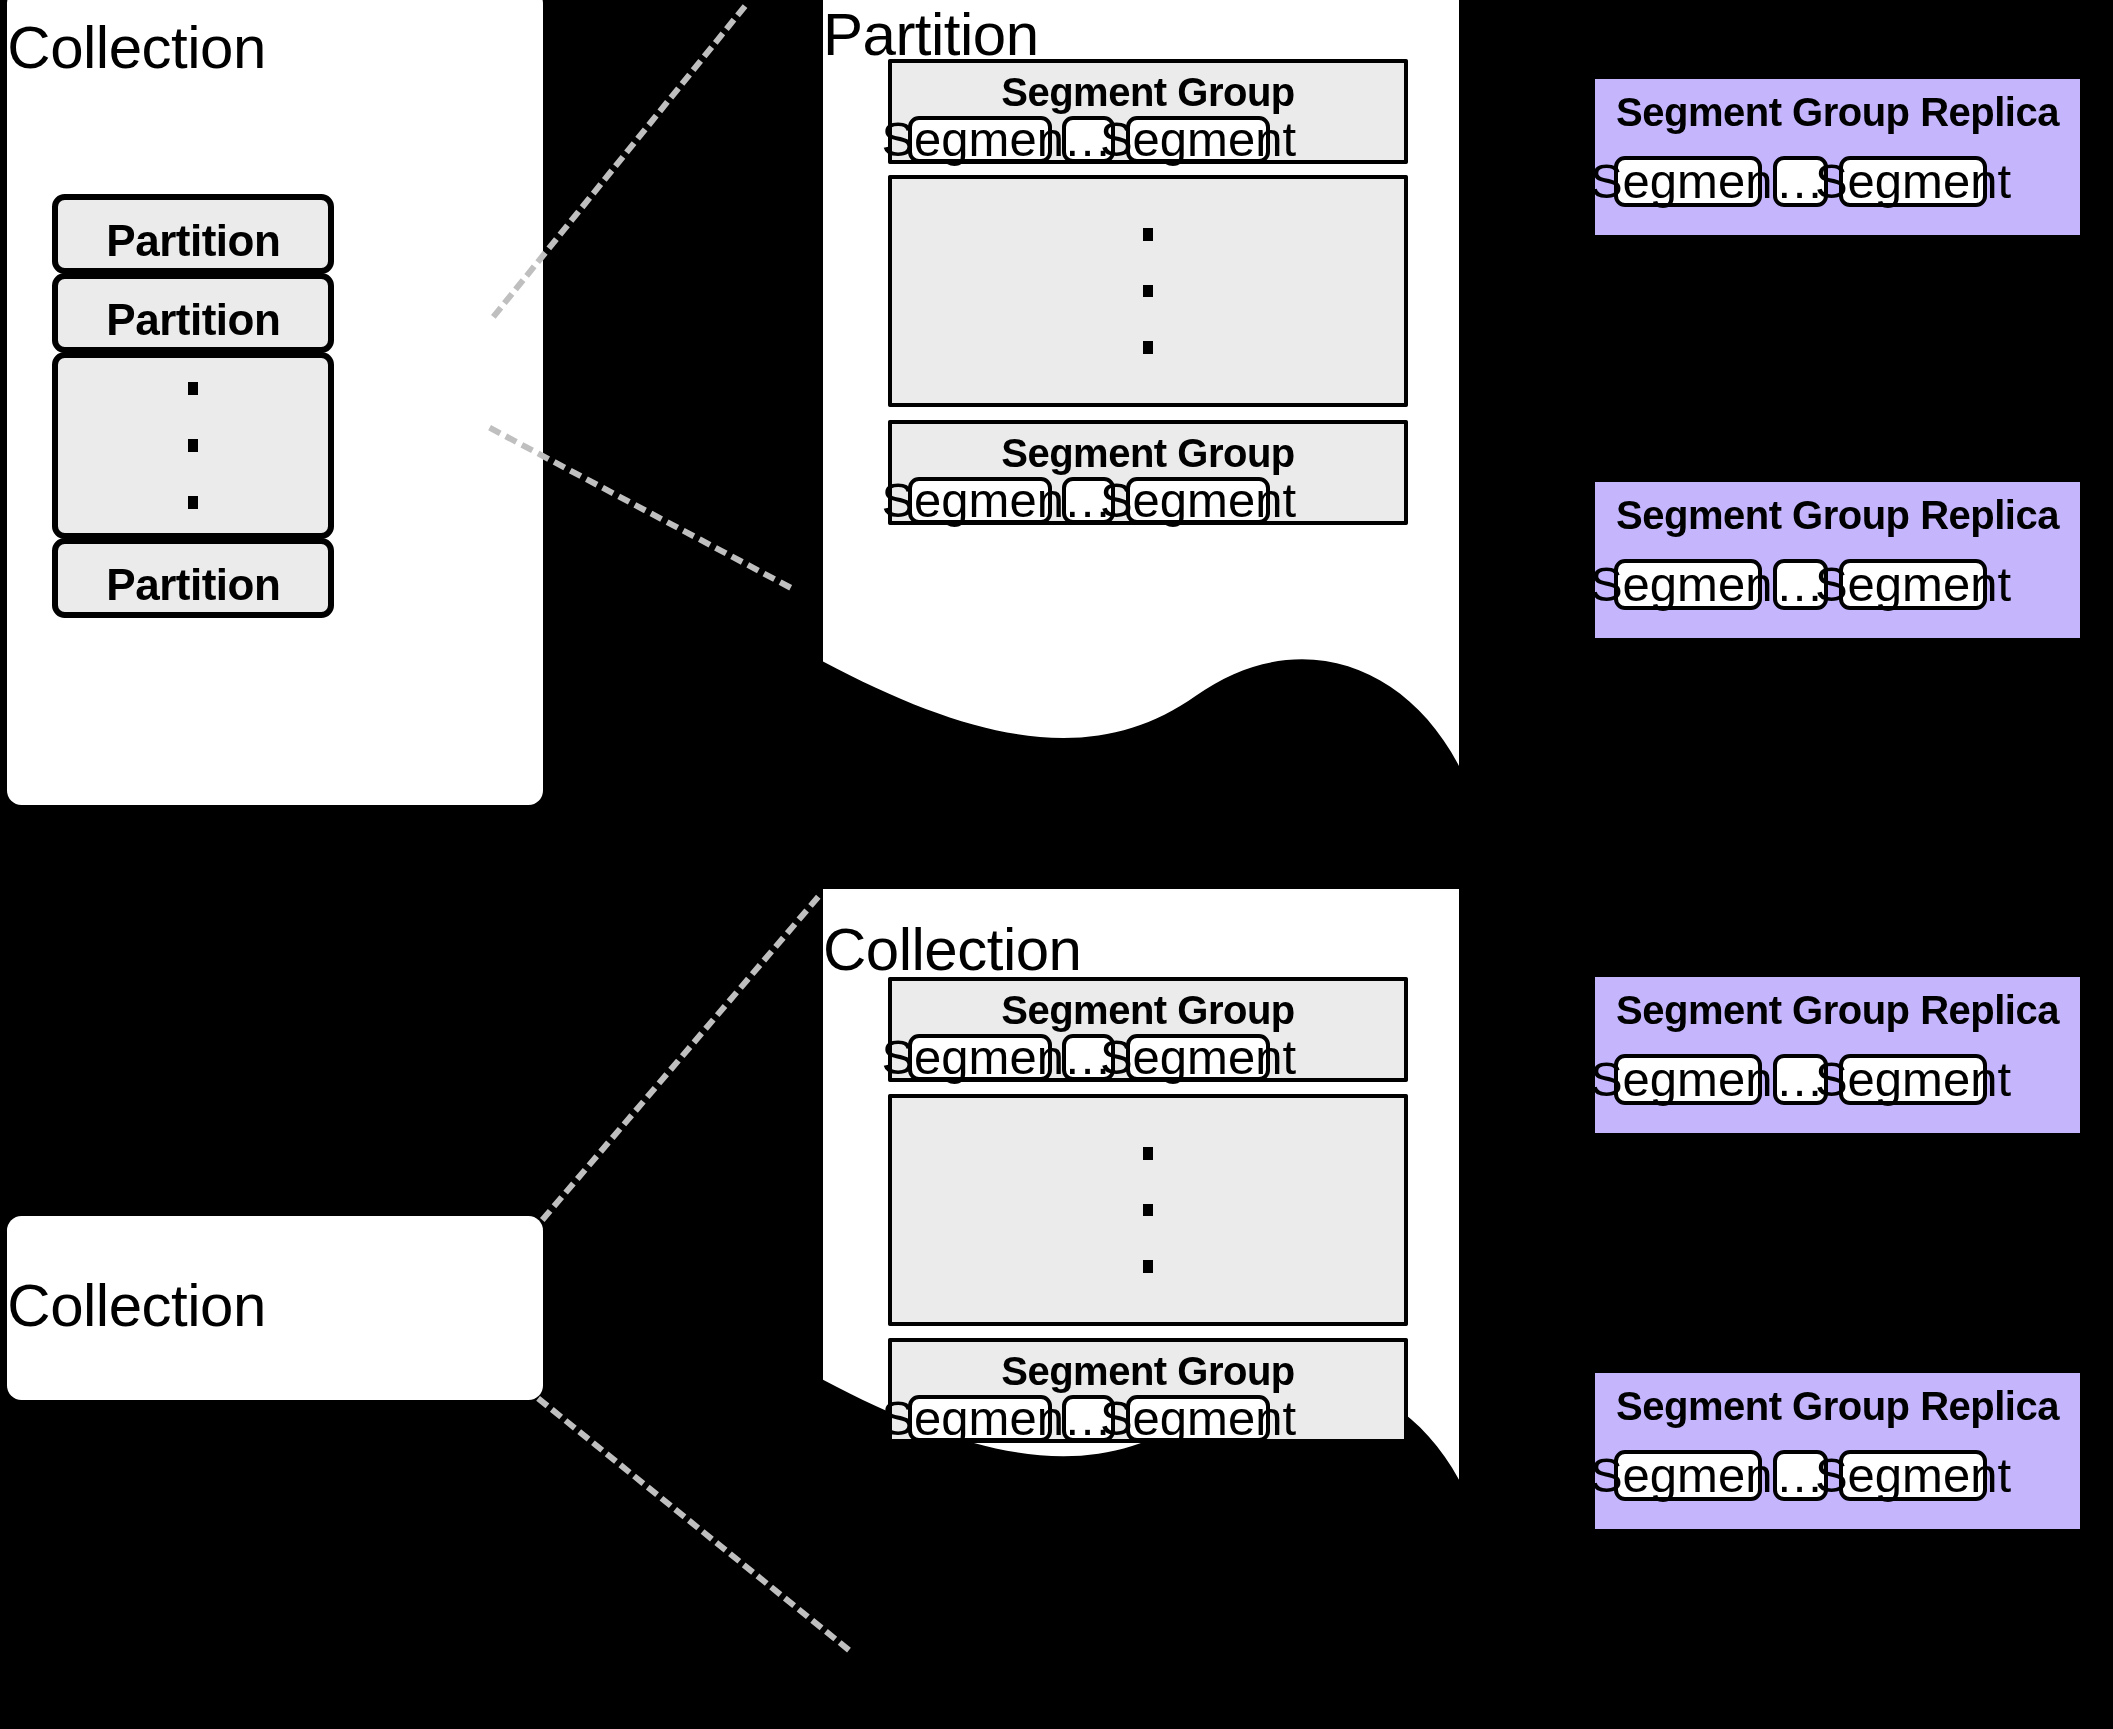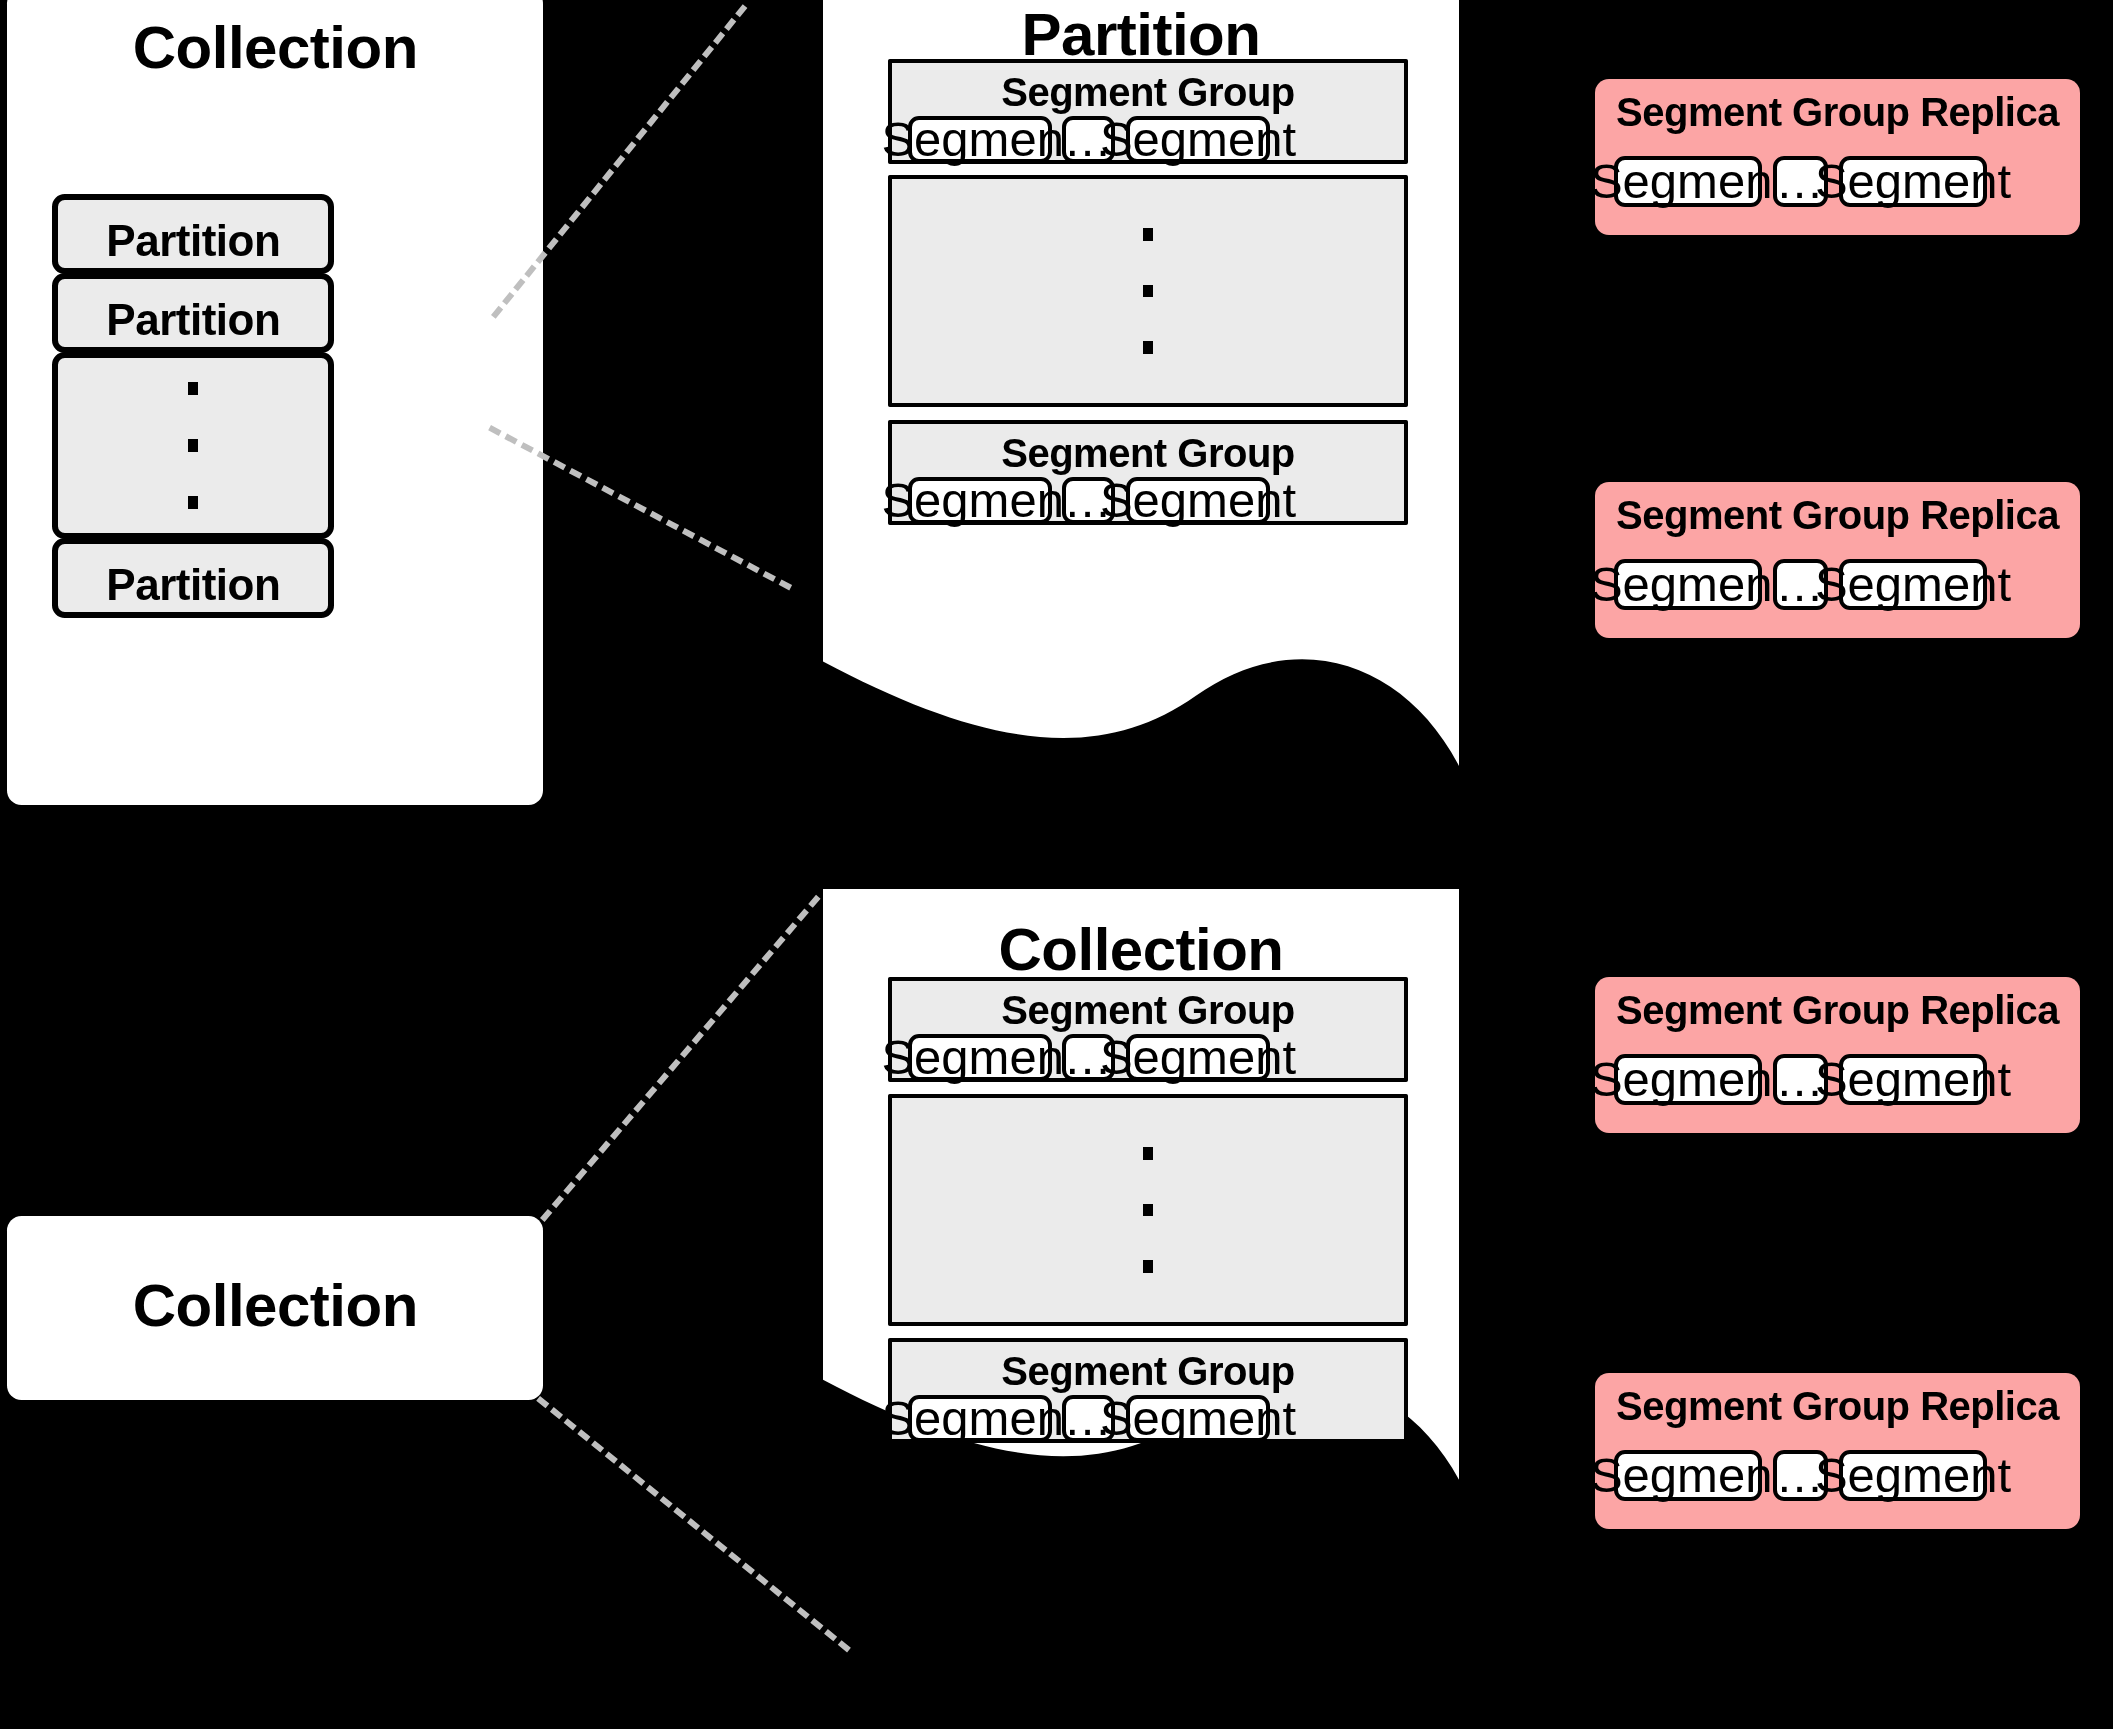--- a/index.html
+++ b/index.html
@@ -15,22 +15,21 @@
   .white-card{
     position:absolute;
     background:#ffffff;
     box-sizing:border-box;
   }
 
   
   .card-title{
     position:absolute;
     left:0;right:0;
-    text-align:center;
-    font-weight:bold;
+    font-weight:normal;
     color:#000;
     letter-spacing:-0.5px;
     font-family:"Liberation Sans", sans-serif;
   }
 
   
   .grey-box{
     position:absolute;
     background:#ebebeb;
     border:4.5px solid #000;
@@ -86,23 +85,22 @@
   .dash{
     position:absolute;
     height:0;
     border-top:6.4px dashed #bfbfbf;
     transform-origin:0 0;
   }
 
   
   .replica{
     position:absolute;
-    background:#fca5a5;
-    box-sizing:border-box;
-    border-radius:14px;
+    background:#c4b5fd;
+    box-sizing:border-box;
   }
   .replica-title{
     position:absolute;
     left:0;right:0;
     text-align:center;
     font-weight:bold;
     color:#000;
     letter-spacing:-0.5px;
   }
 

